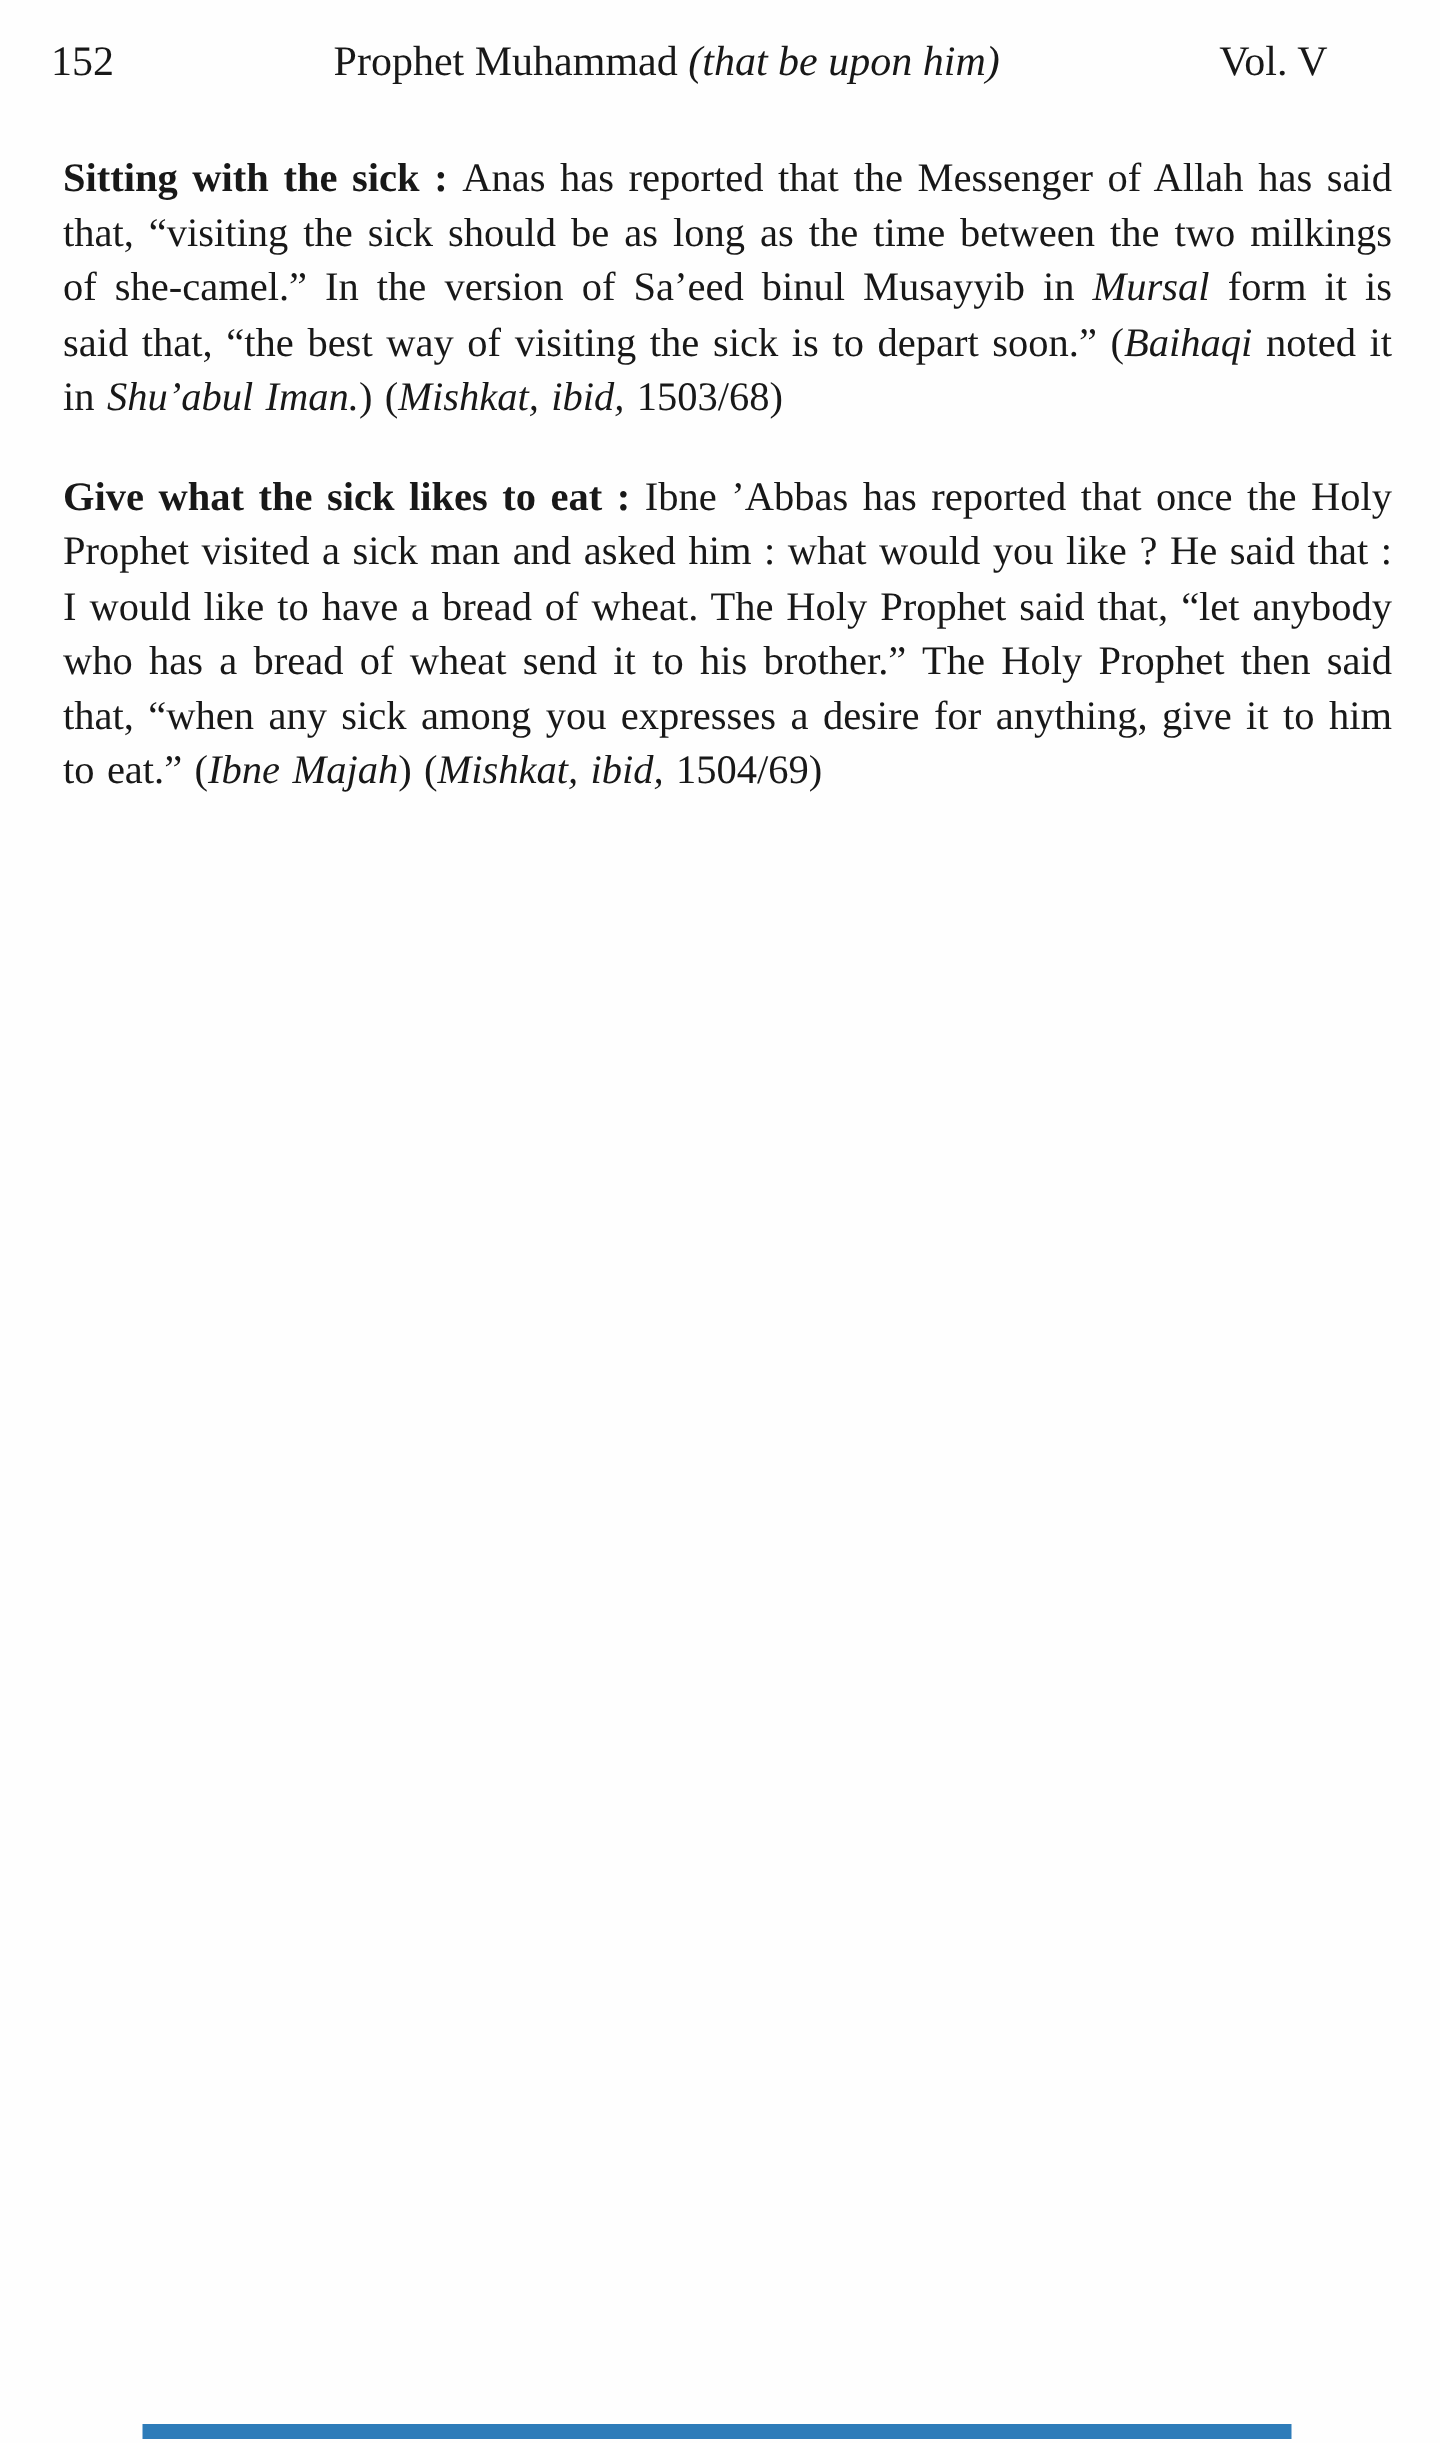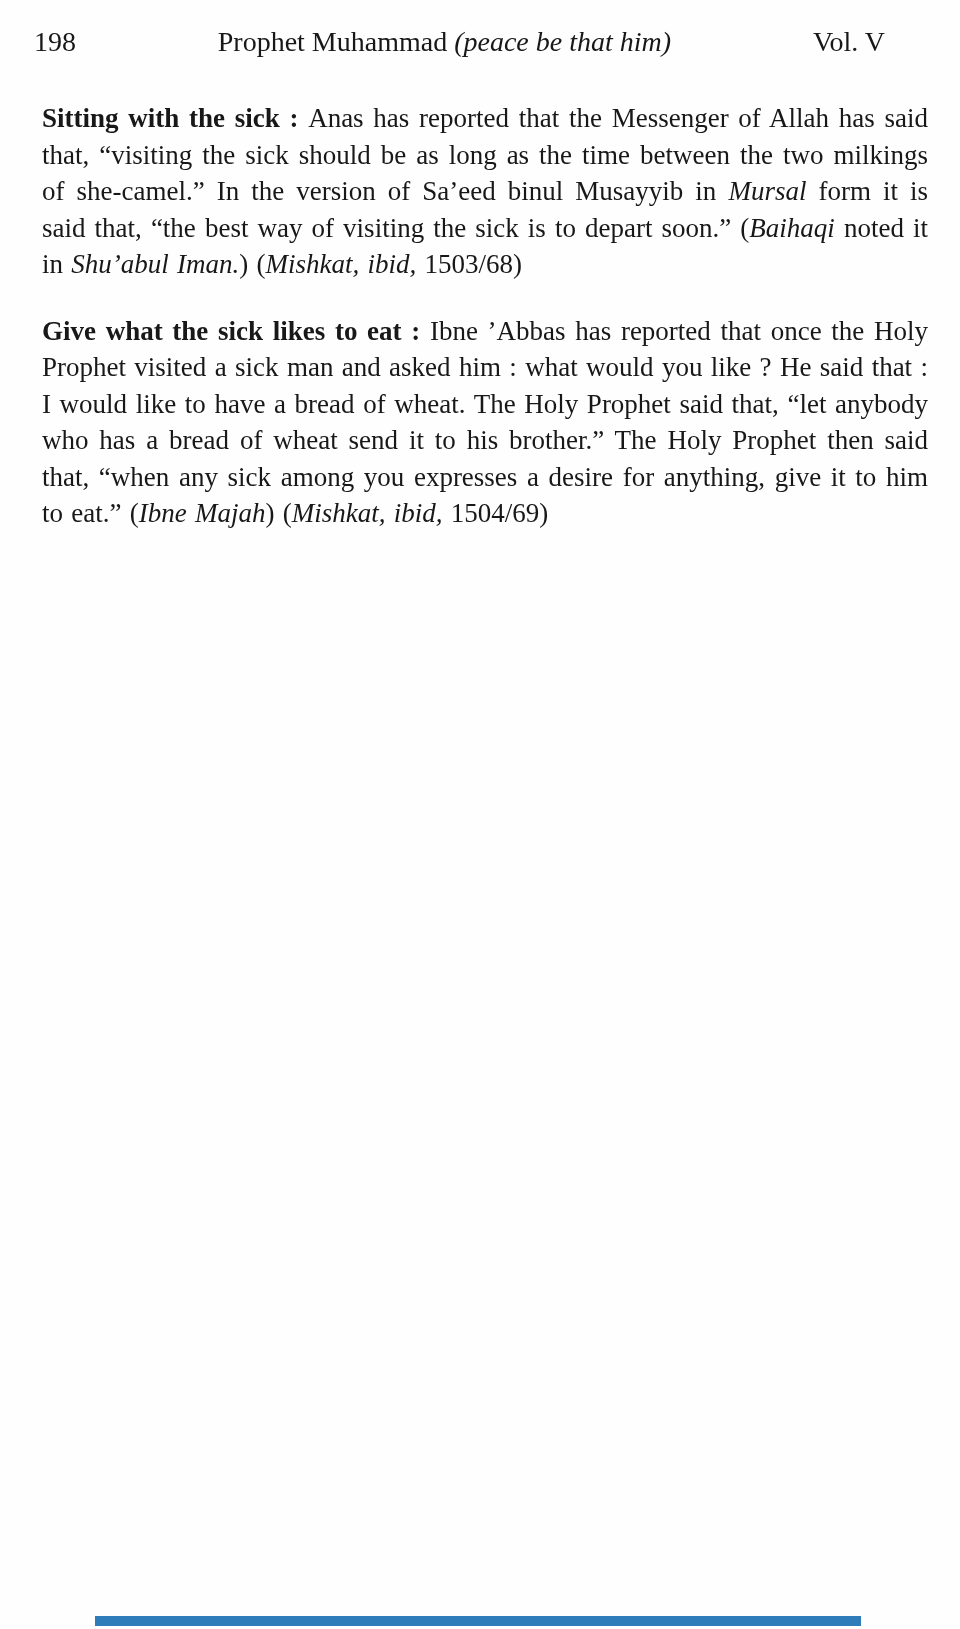--- a/index.html
+++ b/index.html
@@ -42,22 +42,22 @@
     width: 766px;
     height: 10px;
   }
 </style>
 </head>
 <body>
 
 <div class="page">
 
   <header class="page-header">
-    <span>198</span>
-    <span class="running-title"><span>Prophet Muhammad </span><i>(peace be that him)</i></span>
+    <span>152</span>
+    <span class="running-title"><span>Prophet Muhammad </span><i>(that be upon him)</i></span>
     <span>Vol. V</span>
   </header>
 
   <main class="page-body">
     <p class="para"><b>Sitting with the sick : </b><span>Anas has reported that the Messenger of Allah has said that, “visiting the sick should be as long as the time between the two milkings of she-camel.” In the version of Sa’eed binul Musayyib in </span><i>Mursal</i><span> form it is said that, “the best way of visiting the sick is to depart soon.” (</span><i>Baihaqi</i><span> noted it in </span><i>Shu’abul Iman.</i><span>) (</span><i>Mishkat, ibid,</i><span> 1503/68)</span></p>
     <p class="para"><b>Give what the sick likes to eat : </b><span>Ibne ’Abbas has reported that once the Holy Prophet visited a sick man and asked him : what would you like ? He said that : I would like to have a bread of wheat. The Holy Prophet said that, “let anybody who has a bread of wheat send it to his brother.” The Holy Prophet then said that, “when any sick among you expresses a desire for anything, give it to him to eat.” (</span><i>Ibne Majah</i><span>) (</span><i>Mishkat, ibid,</i><span> 1504/69)</span></p>
   </main>
 
   <div class="scan-bar" style="background-color: rgb(46, 124, 185);"></div>
 

